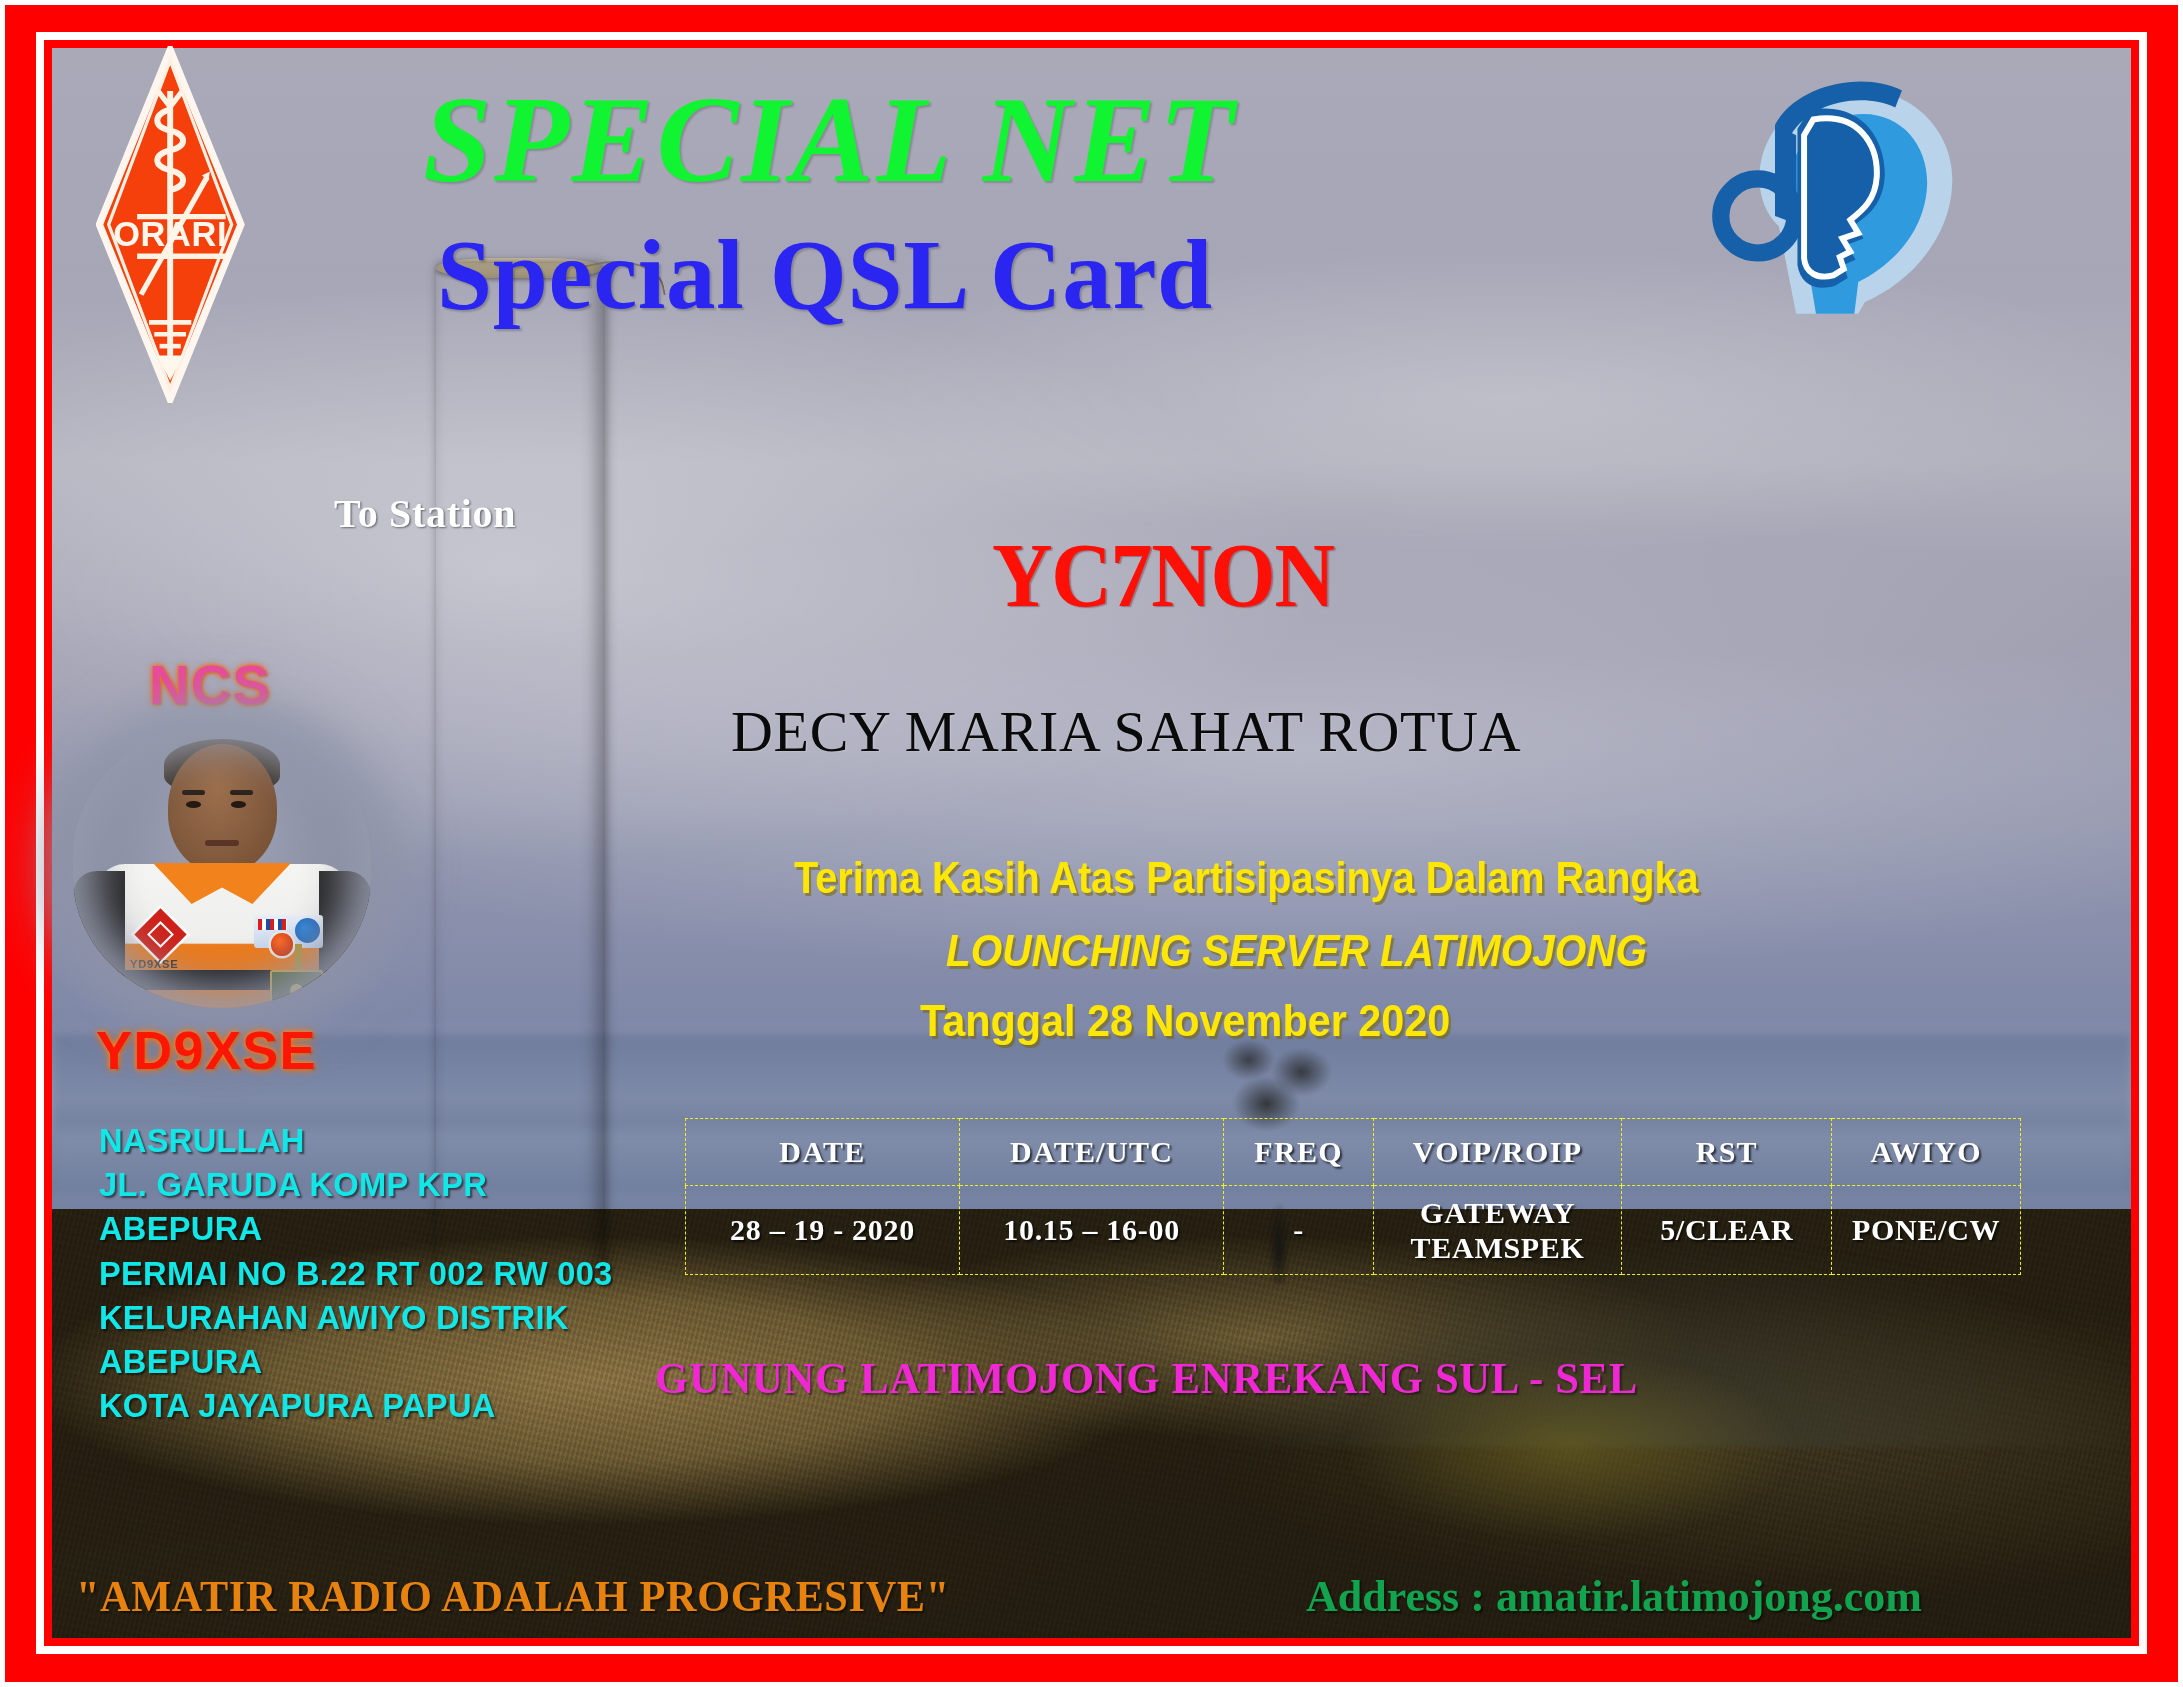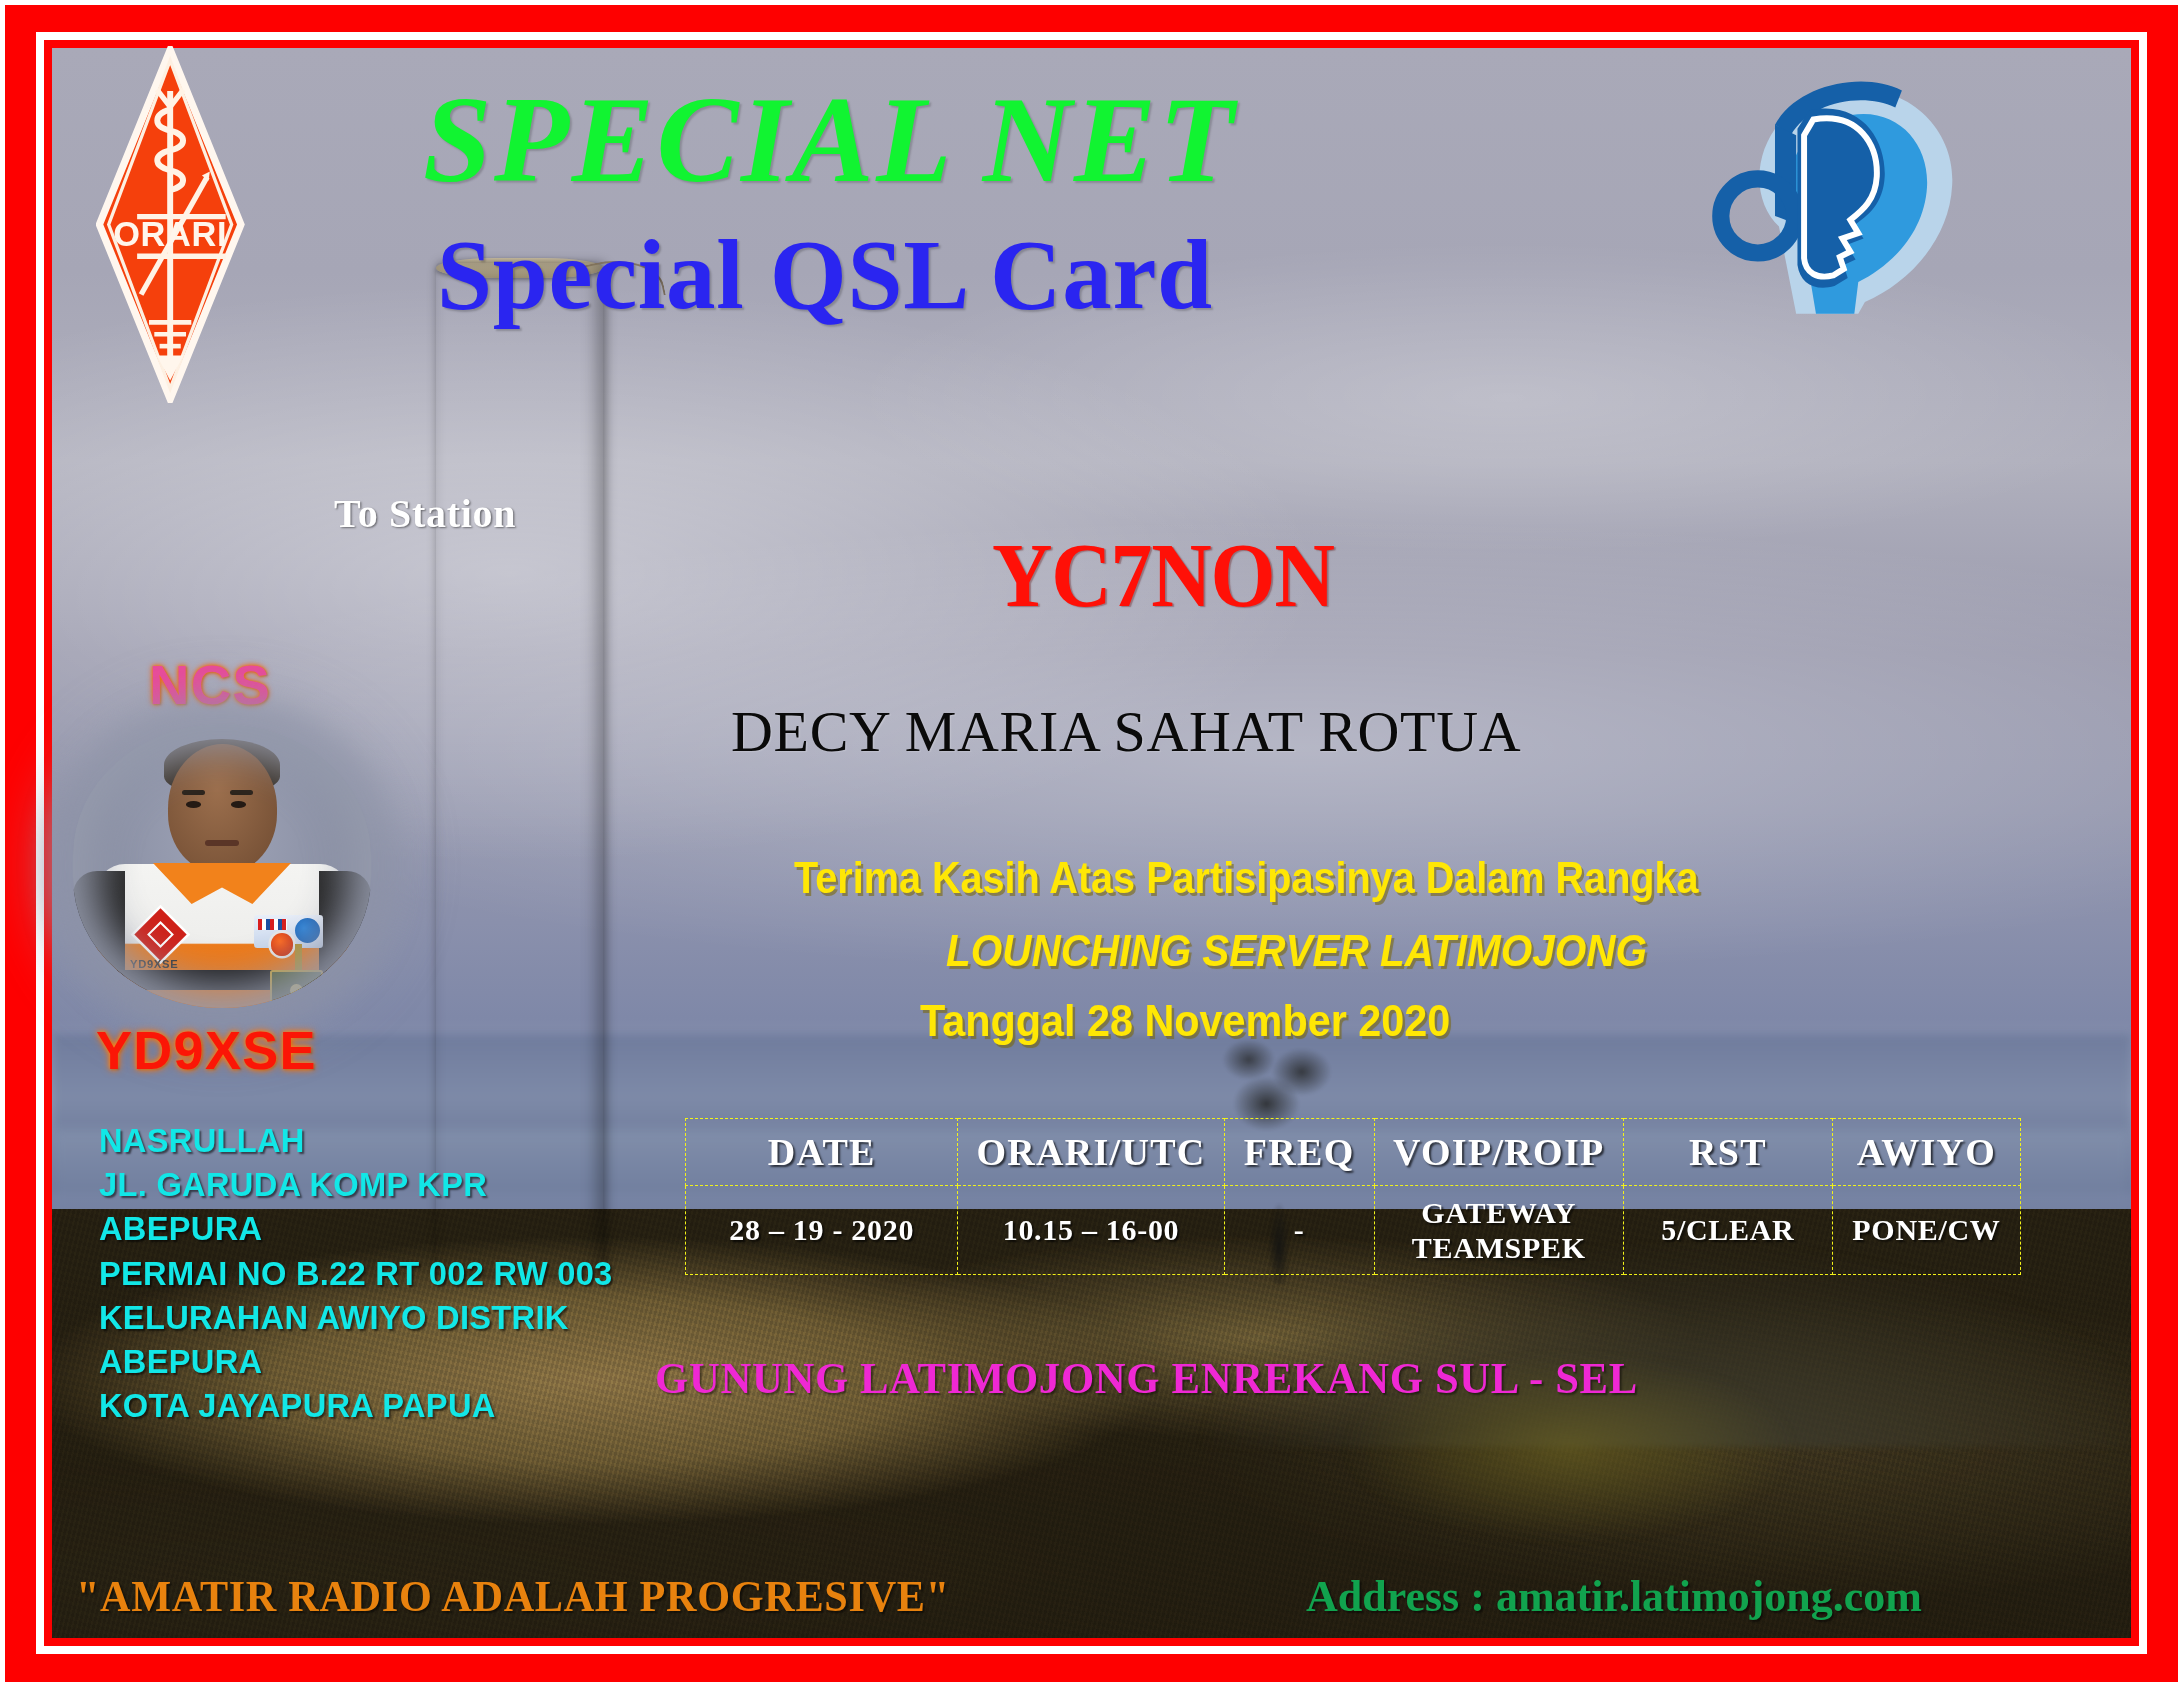--- a/index.html
+++ b/index.html
@@ -174,21 +174,21 @@
   #addr div{font-family:"Liberation Sans",sans-serif;font-weight:bold;font-size:34px;
     color:#12e7e7;letter-spacing:0.3px;transform:scaleX(.96);transform-origin:left center;
     text-shadow:2px 2px 2px rgba(0,0,0,.55);}
 
   
   #tbl{position:absolute;left:685px;top:1118px;width:1336px;
     border:1.3px dashed #f2f219;border-collapse:collapse;}
   #tbl td{border:1.3px dashed #f2f219;text-align:center;vertical-align:middle;
     font-family:"Liberation Serif",serif;font-weight:bold;color:#ffffff;
     text-shadow:2px 2px 2px rgba(0,0,0,.65);}
-  #tbl tr.head td{height:64px;font-size:38px;letter-spacing:1.3px;}
+  #tbl tr.head td{height:64px;font-size:30px;letter-spacing:1.3px;}
   #tbl tr.body td{height:86px;font-size:30px;letter-spacing:0.7px;line-height:1.18;}
 
   .t-mount{left:655px;top:1353px;font-family:"Liberation Serif",serif;font-weight:bold;
     font-size:44px;color:#ef28d4;letter-spacing:0.7px;transform:scaleX(.97);transform-origin:left top;
     text-shadow:2px 2px 2px rgba(0,0,0,.45);}
   .t-motto{left:76px;top:1571px;font-family:"Liberation Serif",serif;font-weight:bold;
     font-size:44px;color:#e8820e;letter-spacing:0.7px;transform:scaleX(.96);transform-origin:left top;
     text-shadow:2px 2px 2px rgba(0,0,0,.50);}
   .t-addr{left:1264px;top:1571px;font-family:"Liberation Serif",serif;font-weight:bold;
     font-size:44px;color:#11a34e;letter-spacing:0px;
@@ -294,21 +294,21 @@
       <div>PERMAI NO B.22 RT 002 RW 003</div>
       <div>KELURAHAN AWIYO DISTRIK</div>
       <div>ABEPURA</div>
       <div>KOTA JAYAPURA PAPUA</div>
     </div>
 
     <table id="tbl">
       <tbody>
           <tr class="head">
         <td style="width:278px">DATE</td>
-        <td style="width:265px">ORARI/UTC</td>
+        <td style="width:265px">DATE/UTC</td>
         <td style="width:149px">FREQ</td>
         <td style="width:248px">VOIP/ROIP</td>
         <td style="width:210px">RST</td>
         <td style="width:187px">AWIYO</td>
       </tr>
       <tr class="body">
         <td>28 – 19 - 2020</td>
         <td>10.15 – 16-00</td>
         <td>-</td>
         <td>

